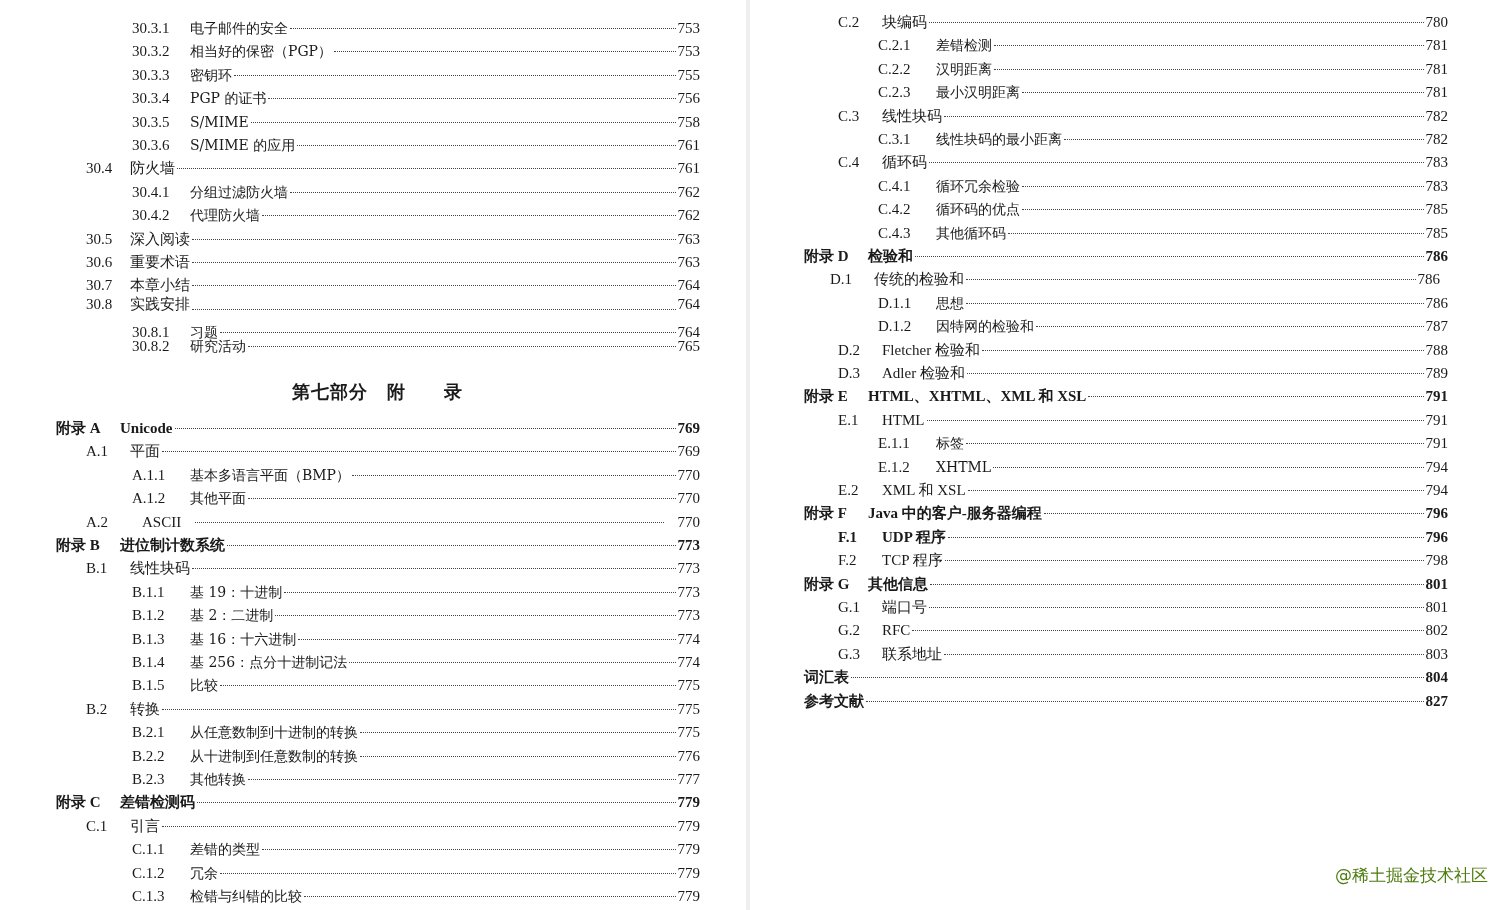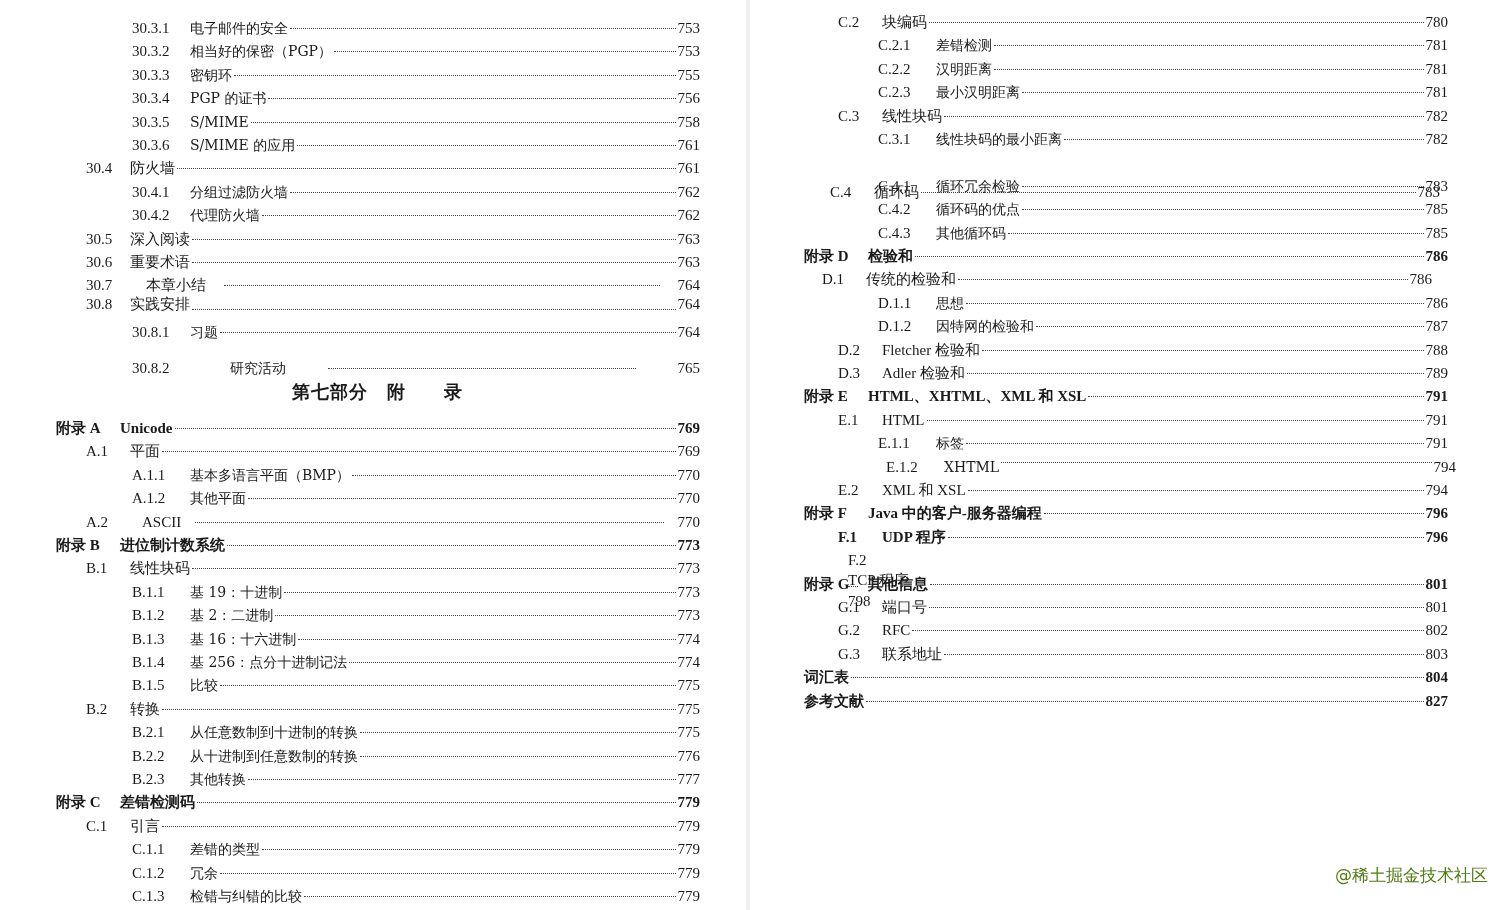--- a/index.html
+++ b/index.html
@@ -87,39 +87,39 @@
         <span class="title">深入阅读</span>
         <span class="dots"></span>
         <span class="pg">763</span>
       </div>
       <div class="row lvl1" style="top: 252px; left: 86px; width: 614px;">
         <span class="num">30.6</span>
         <span class="title">重要术语</span>
         <span class="dots"></span>
         <span class="pg">763</span>
       </div>
-      <div class="row lvl1" style="top: 275.4px; left: 86px; width: 614px; gap: 16px;">
+      <div class="row lvl1" style="top: 275.4px; left: 86px; width: 614px;">
         <span class="num">30.7</span>
         <span class="title">本章小结</span>
         <span class="dots"></span>
         <span class="pg">764</span>
       </div>
       <div class="row lvl1" style="top: 294px; left: 86px; width: 614px; align-items: flex-end;">
         <span class="num">30.8</span>
         <span class="title">实践安排</span>
         <span class="dots"></span>
         <span class="pg">764</span>
       </div>
       <div class="row lvl2" style="top: 322.2px; left: 132px; width: 568px;">
         <span class="num">30.8.1</span>
         <span class="title">习题</span>
         <span class="dots"></span>
         <span class="pg">764</span>
       </div>
-      <div class="row lvl2" style="top: 358px; left: 132px; width: 568px; gap: 40px;">
+      <div class="row lvl2" style="top: 336px; left: 132px; width: 568px;">
         <span class="num">30.8.2</span>
         <span class="title">研究活动</span>
         <span class="dots"></span>
         <span class="pg">765</span>
       </div>
       <div class="row lvl0" style="top: 418px; left: 56px; width: 644px;">
         <span class="num">附录 A</span>
         <span class="title">Unicode</span>
         <span class="dots"></span>
         <span class="pg">769</span>
@@ -281,21 +281,21 @@
         <span class="title">线性块码</span>
         <span class="dots"></span>
         <span class="pg">782</span>
       </div>
       <div class="row lvl2" style="top: 129px; left: 128px; width: 570px;">
         <span class="num">C.3.1</span>
         <span class="title">线性块码的最小距离</span>
         <span class="dots"></span>
         <span class="pg">782</span>
       </div>
-      <div class="row lvl1" style="top: 152.4px; left: 80px; width: 610px; margin-top: 30px;">
+      <div class="row lvl1" style="top: 152.4px; left: 88px; width: 610px;">
         <span class="num">C.4</span>
         <span class="title">循环码</span>
         <span class="dots"></span>
         <span class="pg">783</span>
       </div>
       <div class="row lvl2" style="top: 175.8px; left: 128px; width: 570px;">
         <span class="num">C.4.1</span>
         <span class="title">循环冗余检验</span>
         <span class="dots"></span>
         <span class="pg">783</span>
@@ -311,21 +311,21 @@
         <span class="title">其他循环码</span>
         <span class="dots"></span>
         <span class="pg">785</span>
       </div>
       <div class="row lvl0" style="top: 246px; left: 54px; width: 644px;">
         <span class="num">附录 D</span>
         <span class="title">检验和</span>
         <span class="dots"></span>
         <span class="pg">786</span>
       </div>
-      <div class="row lvl1" style="top: 269.4px; left: 72px; width: 610px;">
+      <div class="row lvl1" style="top: 269.4px; left: 80px; width: 610px;">
         <span class="num">D.1</span>
         <span class="title">传统的检验和</span>
         <span class="dots"></span>
         <span class="pg">786</span>
       </div>
       <div class="row lvl2" style="top: 292.8px; left: 128px; width: 570px;">
         <span class="num">D.1.1</span>
         <span class="title">思想</span>
         <span class="dots"></span>
         <span class="pg">786</span>
@@ -359,21 +359,21 @@
         <span class="title">HTML</span>
         <span class="dots"></span>
         <span class="pg">791</span>
       </div>
       <div class="row lvl2" style="top: 433.2px; left: 128px; width: 570px;">
         <span class="num">E.1.1</span>
         <span class="title">标签</span>
         <span class="dots"></span>
         <span class="pg">791</span>
       </div>
-      <div class="row lvl2" style="top: 456.6px; left: 136px; width: 570px; align-items: center;">
+      <div class="row lvl2" style="top: 456.6px; left: 128px; width: 570px;">
         <span class="num">E.1.2</span>
         <span class="title">XHTML</span>
         <span class="dots"></span>
         <span class="pg">794</span>
       </div>
       <div class="row lvl1" style="top: 480px; left: 88px; width: 610px;">
         <span class="num">E.2</span>
         <span class="title">XML 和 XSL</span>
         <span class="dots"></span>
         <span class="pg">794</span>
@@ -383,21 +383,21 @@
         <span class="title">Java 中的客户-服务器编程</span>
         <span class="dots"></span>
         <span class="pg">796</span>
       </div>
       <div class="row lvl1" style="top: 526.8px; left: 88px; width: 610px; font-weight: bold;">
         <span class="num">F.1</span>
         <span class="title">UDP 程序</span>
         <span class="dots"></span>
         <span class="pg">796</span>
       </div>
-      <div class="row lvl1" style="top: 550.2px; left: 96px; width: 610px; flex-direction: column;">
+      <div class="row lvl1" style="top: 550.2px; left: 88px; width: 610px;">
         <span class="num">F.2</span>
         <span class="title">TCP 程序</span>
         <span class="dots"></span>
         <span class="pg">798</span>
       </div>
       <div class="row lvl0" style="top: 573.6px; left: 54px; width: 644px;">
         <span class="num">附录 G</span>
         <span class="title">其他信息</span>
         <span class="dots"></span>
         <span class="pg">801</span>

